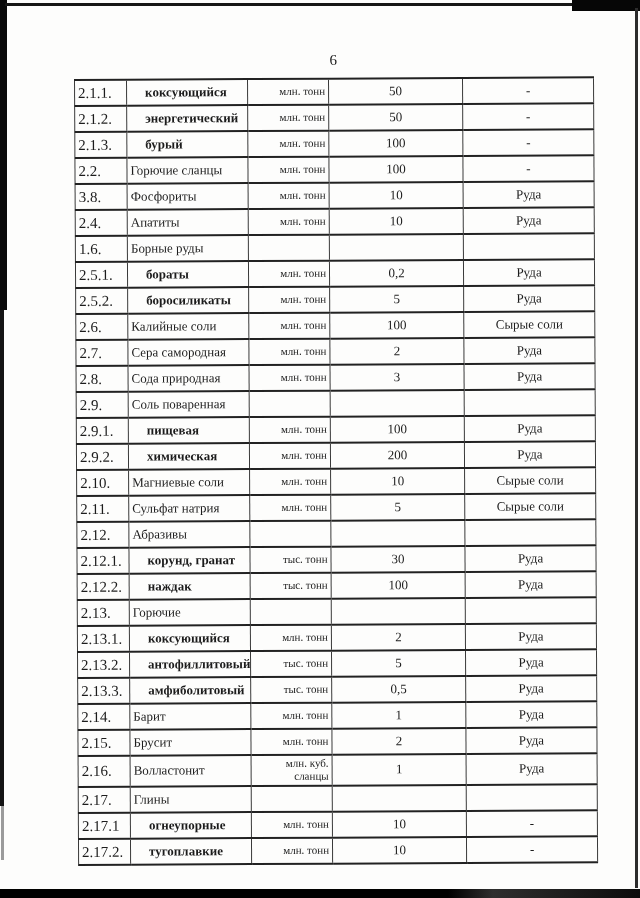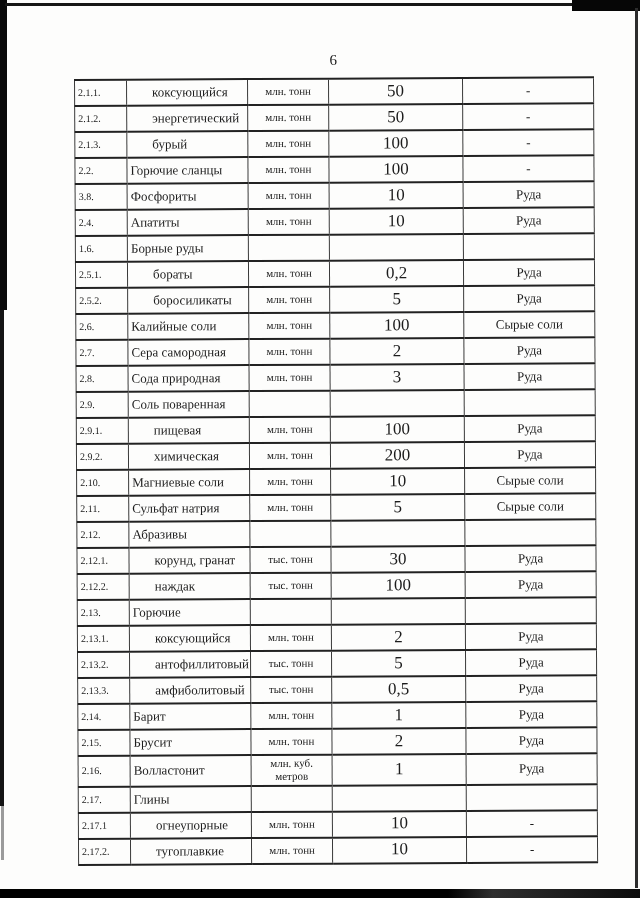--- a/index.html
+++ b/index.html
@@ -53,25 +53,25 @@
     border-right: 1px solid #3a3a3a;
     border-top: 2px solid #222;
     border-bottom: 2px solid #222;
     padding: 1px 3px;
     height: 22px;
     line-height: 1.22;
     vertical-align: middle;
     overflow: hidden;
     white-space: normal;
   }
-  td.col-index    { font-size: 10px; padding-left: 4px; }
+  td.col-index    { font-size: 15px; padding-left: 4px; }
   td.col-name     { font-size: 13px; padding-left: 7px; }
-  td.col-name.indent { padding-left: 25px; }
-  td.col-unit     { font-size: 11px; text-align: center; }
-  td.col-quantity { font-size: 17px; text-align: center; }
+  td.col-name.indent { padding-left: 18px; font-weight: bold; }
+  td.col-unit     { font-size: 11px; text-align: right; }
+  td.col-quantity { font-size: 13px; text-align: center; }
   td.col-note     { font-size: 13px; text-align: center; }
 </style>
 </head>
 <body>
 
 <div class="edge edge-left-top"></div>
 <div class="edge edge-left-mid"></div>
 <div class="edge edge-left-low"></div>
 <div class="edge edge-top"></div>
 <div class="edge edge-top-right"></div>
@@ -267,21 +267,21 @@
       <tr>
         <td class="col-index">2.15.</td>
         <td class="col-name">Брусит</td>
         <td class="col-unit">млн. тонн</td>
         <td class="col-quantity">2</td>
         <td class="col-note">Руда</td>
       </tr>
       <tr>
         <td class="col-index">2.16.</td>
         <td class="col-name">Волластонит</td>
-        <td class="col-unit">млн. куб. метров</td>
+        <td class="col-unit">млн. куб. сланцы</td>
         <td class="col-quantity">1</td>
         <td class="col-note">Руда</td>
       </tr>
       <tr>
         <td class="col-index">2.17.</td>
         <td class="col-name">Глины</td>
         <td class="col-unit"></td>
         <td class="col-quantity"></td>
         <td class="col-note"></td>
       </tr>

